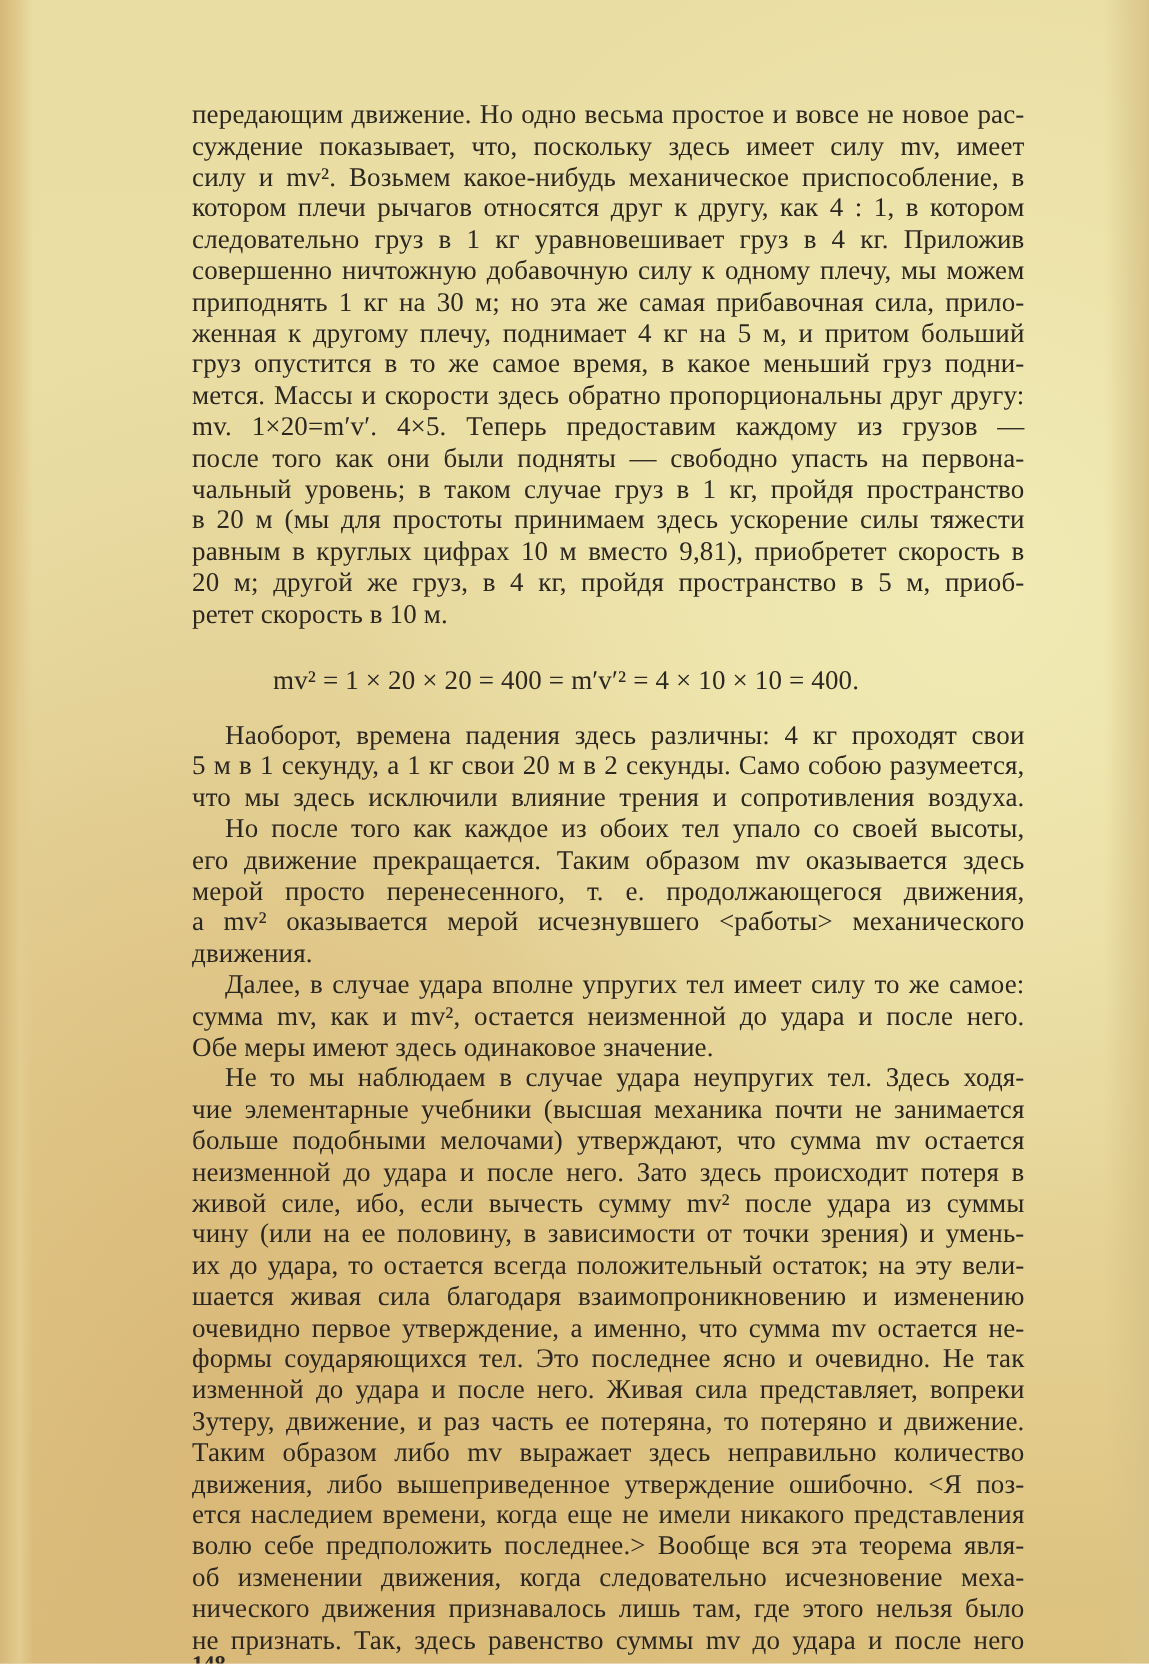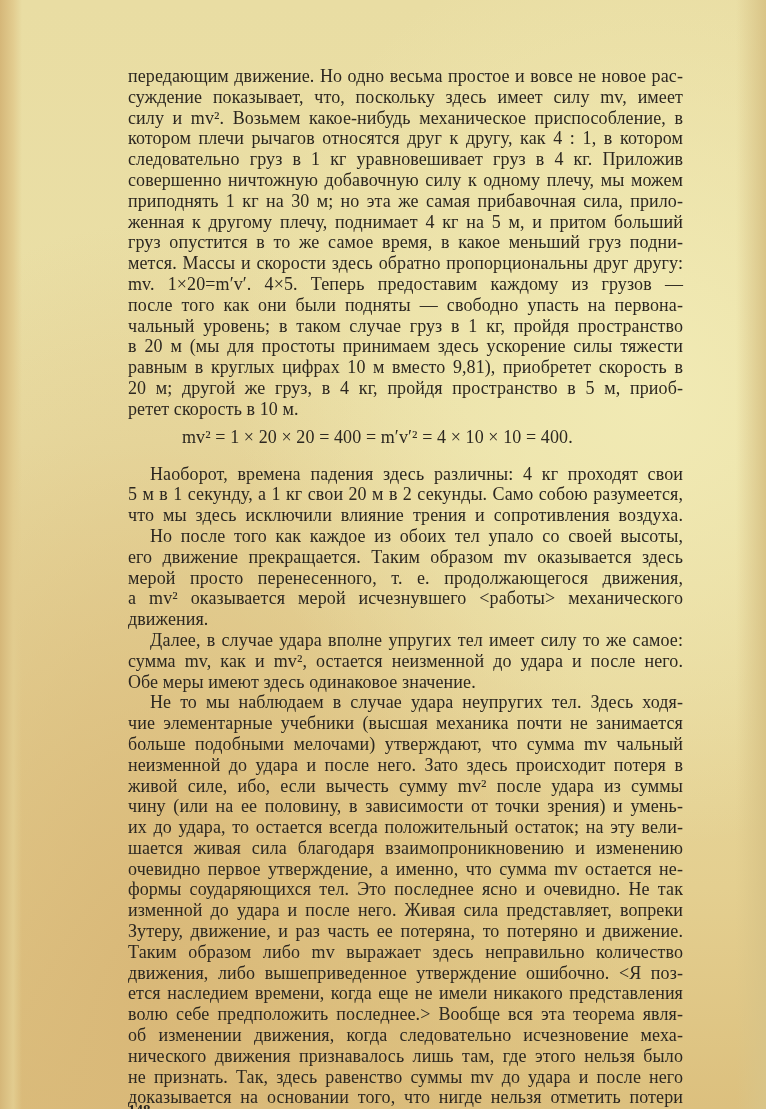--- a/index.html
+++ b/index.html
@@ -29,21 +29,21 @@
     text-align: justify; text-align-last: justify;
     white-space: nowrap;
     letter-spacing: 0.1px;
     overflow: visible;
   }
   .line.last { text-align-last: left; }
   .line.indent { padding-left: 22px; }
   .line.formula {
     text-align: left; text-align-last: left;
     padding-left: 54px; height: 30px; line-height: 34px;
-    margin-bottom: 14px; margin-top: 0;
+    margin-bottom: 14px; margin-top: 16px;
   }
   .page-number {
     position: absolute; left: 128px; top: 1102px;
     font-size: 15px; font-weight: bold;
   }
 </style>
 </head>
 <body>
 
 <div class="left-edge"></div>
@@ -74,21 +74,21 @@
   <div class="line indent">Но после того как каждое из обоих тел упало со своей высоты,</div>
   <div class="line">его движение прекращается. Таким образом mv оказывается здесь</div>
   <div class="line">мерой просто перенесенного, т. е. продолжающегося движения,</div>
   <div class="line">а mv² оказывается мерой исчезнувшего &lt;работы&gt; механического</div>
   <div class="line last">движения.</div>
   <div class="line indent">Далее, в случае удара вполне упругих тел имеет силу то же самое:</div>
   <div class="line">сумма mv, как и mv², остается неизменной до удара и после него.</div>
   <div class="line last">Обе меры имеют здесь одинаковое значение.</div>
   <div class="line indent">Не то мы наблюдаем в случае удара неупругих тел. Здесь ходя-</div>
   <div class="line">чие элементарные учебники (высшая механика почти не занимается</div>
-  <div class="line">больше подобными мелочами) утверждают, что сумма mv чальный</div>
+  <div class="line">больше подобными мелочами) утверждают, что сумма mv остается</div>
   <div class="line">неизменной до удара и после него. Зато здесь происходит потеря в</div>
   <div class="line">живой силе, ибо, если вычесть сумму mv² после удара из суммы</div>
   <div class="line">чину (или на ее половину, в зависимости от точки зрения) и умень-</div>
   <div class="line">их до удара, то остается всегда положительный остаток; на эту вели-</div>
   <div class="line">шается живая сила благодаря взаимопроникновению и изменению</div>
   <div class="line">очевидно первое утверждение, а именно, что сумма mv остается не-</div>
   <div class="line">формы соударяющихся тел. Это последнее ясно и очевидно. Не так</div>
   <div class="line">изменной до удара и после него. Живая сила представляет, вопреки</div>
   <div class="line">Зутеру, движение, и раз часть ее потеряна, то потеряно и движение.</div>
   <div class="line">Таким образом либо mv выражает здесь неправильно количество</div>

